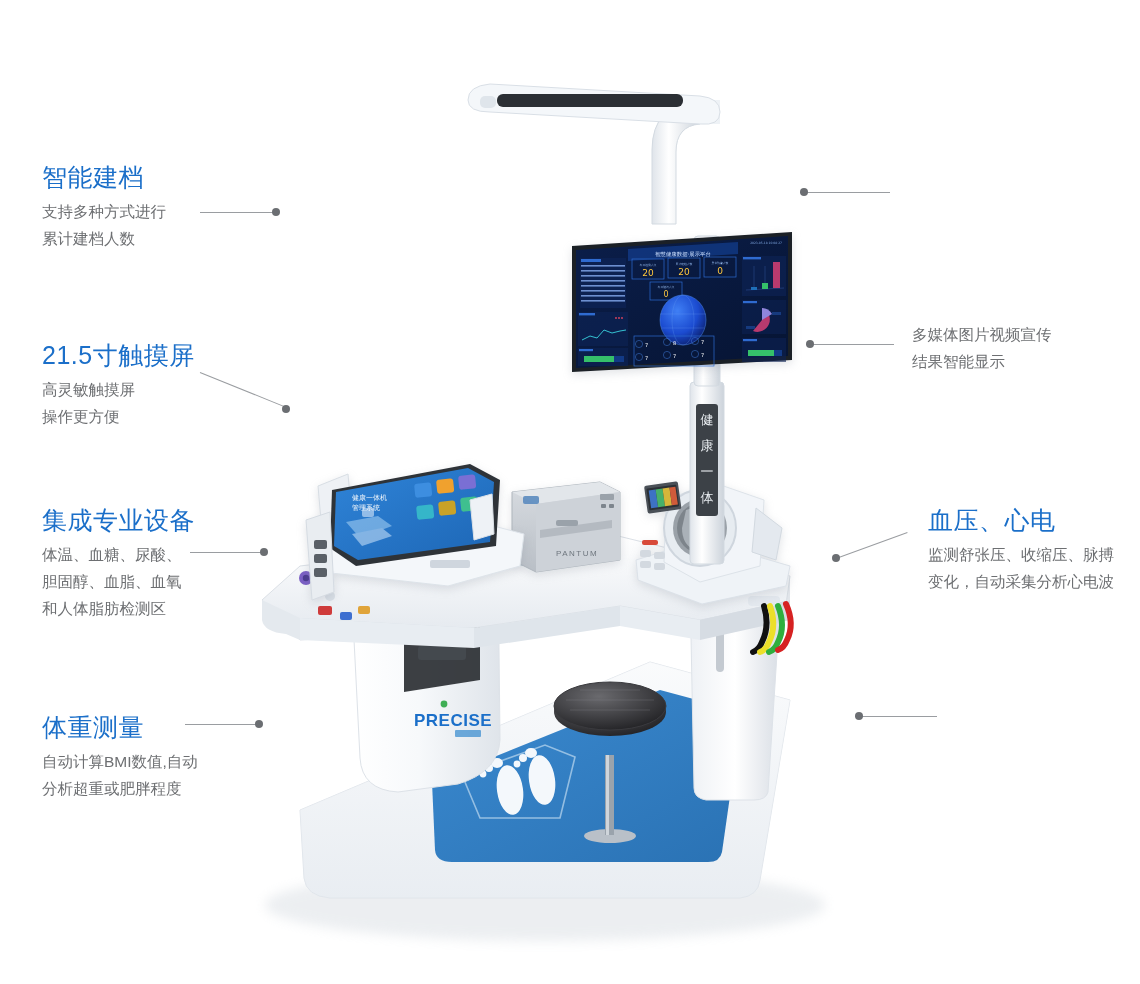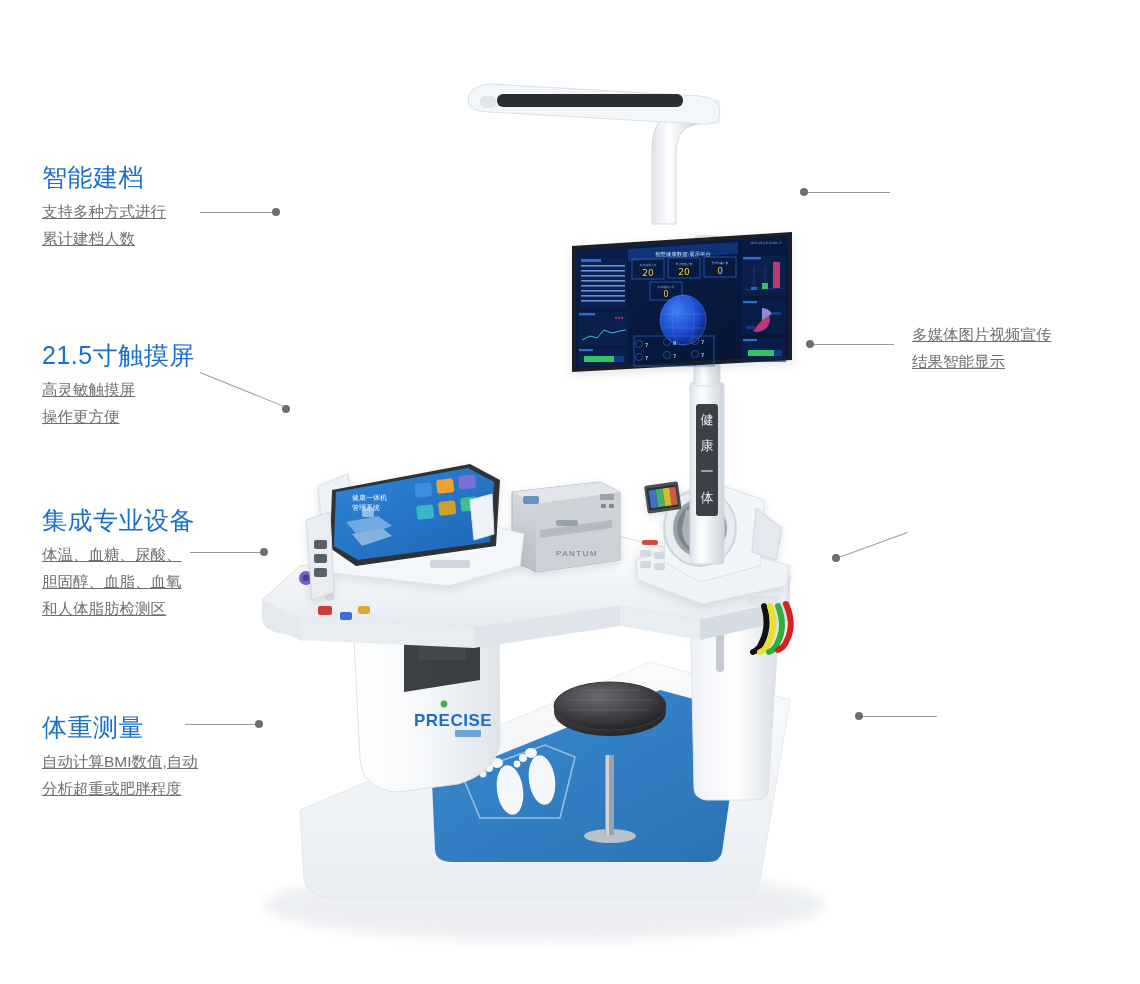--- a/index.html
+++ b/index.html
@@ -19,21 +19,20 @@
     line-height: 1.25;
     letter-spacing: 0.5px;
     white-space: nowrap;
     font-weight: 400;
   }
   .callout .c-line {
     color: #6d6f72;
     font-size: 15.5px;
     line-height: 1.72;
     white-space: nowrap;
-    text-decoration: underline;
   }
   .callout.right { text-align: left; }
 
   
   .leader { position: absolute; }
   .leader .bar {
     position: absolute; height: 1px; background: #9a9da1; top: 0; left: 0;
     transform-origin: 0 50%;
   }
   .leader .dot {
@@ -445,20 +444,25 @@
 
   <div class="callout right" style="left:912px; top:316px;">
     <div class="c-line" style="margin-top:6px;">多媒体图片视频宣传</div>
     <div class="c-line">结果智能显示</div>
   </div>
   <div class="leader" style="left:806px; top:340px; width:100px; height:10px;">
     <div class="bar" style="width:88px; top:4px;"></div>
     <div class="dot" style="left:0px; top:0px;"></div>
   </div>
 
+  <div class="callout right" style="left:928px; top:505px;">
+    <div class="c-title">血压、心电</div>
+    <div class="c-line" style="margin-top:6px;">监测舒张压、收缩压、脉搏</div>
+    <div class="c-line">变化，自动采集分析心电波</div>
+  </div>
   <div class="leader" style="left:836px; top:528px; width:100px; height:40px;">
     <div class="bar" style="width:76px; top:30px; transform: rotate(-20deg); transform-origin: 0 50%;"></div>
     <div class="dot" style="left:-4px; top:26px;"></div>
   </div>
 
   <div class="leader" style="left:855px; top:712px; width:95px; height:10px;">
     <div class="bar" style="width:82px; top:4px;"></div>
     <div class="dot" style="left:0px; top:0px;"></div>
   </div>
 

